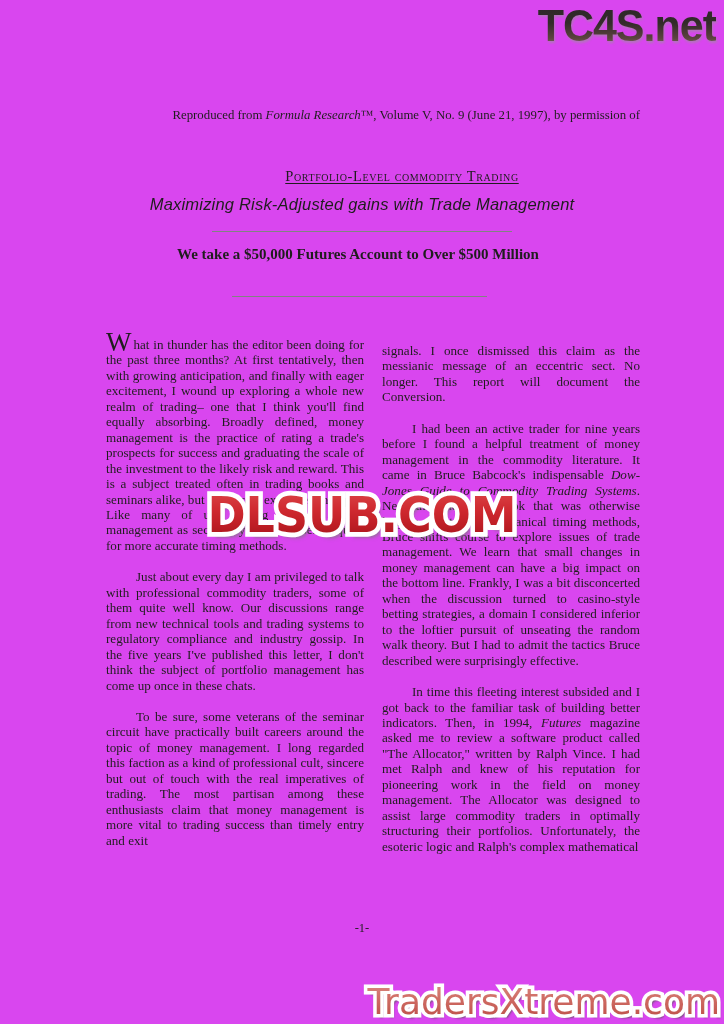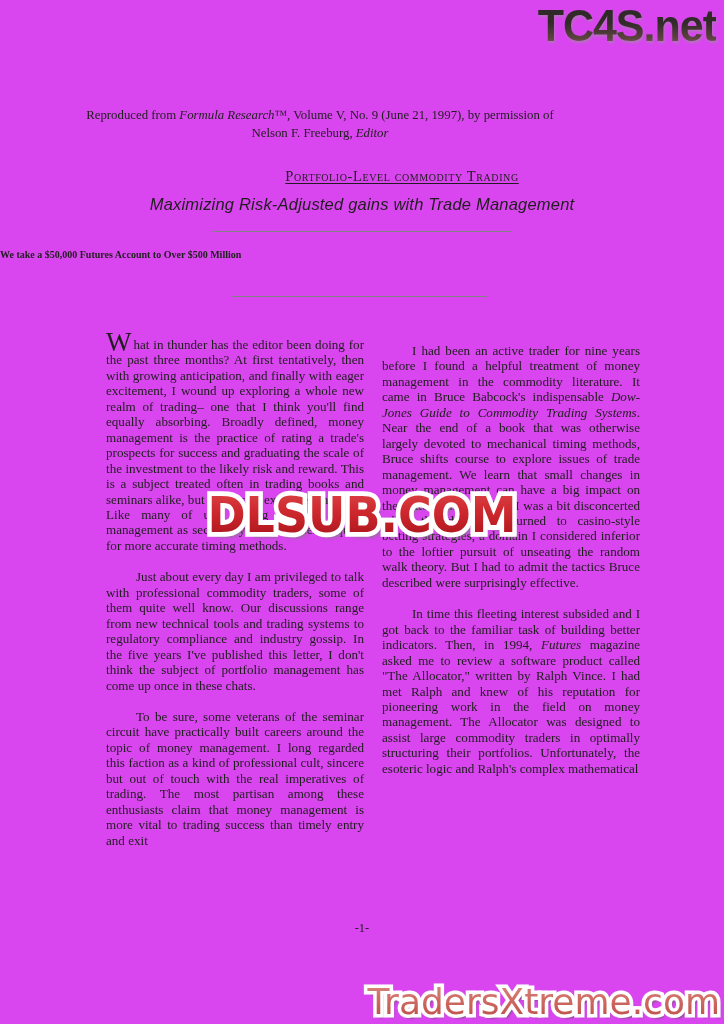--- a/index.html
+++ b/index.html
@@ -21,39 +21,39 @@
     white-space:nowrap;
     background:linear-gradient(180deg,#2c2727 0%,#332b2a 45%,#5d4340 75%,#a3837b 100%);
     -webkit-background-clip:text; background-clip:text; color:transparent;
     filter:drop-shadow(1px 2px 1px rgba(150,150,150,.55));
     transform:scaleY(1.05); transform-origin:top;
   }
 
   
   .attribution {
     position:absolute; top:107px; left:0; width:640px;
-    text-align:center; font-size:12.8px; line-height:17.5px;
+    text-align:right; font-size:12.8px; line-height:17.5px;
   }
   .section-heading {
     position:absolute; top:168px; left:0; width:724px;
     text-align:center; font-size:14.5px;
     font-variant:small-caps; letter-spacing:.6px;
     text-decoration:underline; text-underline-offset:2px;padding-left:40px;
   }
   .doc-title {
     position:absolute; top:195px; left:0; width:724px;
     text-align:center; font-family:"Liberation Sans", sans-serif;
     font-style:italic; font-size:16.5px; letter-spacing:.2px;
   }
   .rule { position:absolute; height:0; border-top:1.5px solid #828282; }
   .rule-1 { top:231px; left:212px; width:300px; }
   .rule-2 { top:296px; left:232px; width:255px; }
   .subtitle {
     position:absolute; top:246px; left:0; width:716px;
-    text-align:left; font-weight:bold; font-size:10px; line-height:17.5px;
+    text-align:center; font-weight:bold; font-size:15px; line-height:17.5px;
   }
 
   
   .columns {
     position:absolute; top:337px; left:106px; width:534px;
     display:flex; justify-content:space-between;
   }
   .col { width:258px; font-size:13.1px; line-height:15.45px; text-align:justify; }
   .col-right { padding-top:6px; }
   .col p { margin:0 0 16px 0; }
@@ -104,21 +104,20 @@
 </style>
 </head>
 <body>
 
 <div class="page">
 
   <div class="tc4s">TC4S.net</div>
 
   <div class="attribution">
     <div><span>Reproduced from </span><i>Formula Research™</i><span>, Volume V, No. 9 (June 21, 1997), by permission of</span></div>
-    <div><span>Nelson F. Freeburg, </span><i>Editor</i></div>
   </div>
 
   <div class="section-heading">Portfolio-Level commodity Trading</div>
 
   <div class="doc-title">Maximizing Risk-Adjusted gains with Trade Management</div>
 
   <div class="rule rule-1"></div>
 
   <div class="subtitle">
     <div>We take a $50,000 Futures Account to Over $500 Million</div>
@@ -126,20 +125,21 @@
 
   <div class="rule rule-2"></div>
 
   <div class="columns">
     <div class="col col-left">
       <p><span class="dropcap">W</span><span>hat in thunder has the editor been doing for the past three months?  At first tentatively, then with growing anticipation, and finally with eager excitement, I wound up exploring a whole new realm of trading– one that I think you'll find equally absorbing.  Broadly defined, money management is the practice of rating a trade's prospects for success and graduating the scale of the investment to the likely risk and reward.  This is a subject treated often in trading books and seminars alike, but one rarely examined in depth.  Like many of us, I long viewed money management as secondary to the ceaseless quest for more accurate timing methods.</span></p>
       <p class="indent">Just about every day I am privileged to talk with professional commodity traders, some of them quite well know.  Our discussions range from new technical tools and trading systems to regulatory compliance and industry gossip.  In the five years I've published this letter, I don't think the subject of portfolio management has come up once in these chats.</p>
       <p class="indent">To be sure, some veterans of the seminar circuit have practically built careers around the topic of money management.  I long regarded this faction as a kind of professional cult, sincere but out of touch with the real imperatives of trading.  The most partisan among these enthusiasts claim that money management is more vital to trading success than timely entry and exit</p>
     </div>
     <div class="col col-right">
+      <p>signals. I once dismissed this claim as the messianic message of an eccentric sect.  No longer.  This report will document the Conversion.</p>
       <p class="indent"><span>I had been an active trader for nine years before I found a helpful treatment of money management in the commodity literature.  It came in Bruce Babcock's indispensable </span><i>Dow-Jones Guide to Commodity Trading Systems</i><span>.  Near the end of a book that was otherwise largely devoted to mechanical timing methods, Bruce shifts course to explore issues of trade management.   We learn that small changes in money management can have a big impact on the bottom line.  Frankly, I was a bit disconcerted when the discussion turned to casino-style betting strategies, a domain I considered inferior to the loftier pursuit of unseating the random walk theory.  But I had to admit the tactics Bruce described were surprisingly effective.</span></p>
       <p class="indent"><span>In time this fleeting interest subsided and I got back to the familiar task of building better indicators.  Then, in 1994, </span><i>Futures</i><span> magazine asked me to review a software product called "The Allocator," written by Ralph Vince.  I had met Ralph and knew of his reputation for pioneering work in the field on money management. The Allocator was designed to assist large commodity traders in optimally structuring their portfolios.  Unfortunately, the esoteric logic and Ralph's complex mathematical</span></p>
     </div>
   </div>
 
   <div class="wm-center">
     <span class="wm-layer wm-stroke">DLSUB.COM</span>
     <span class="wm-layer wm-fill">DLSUB.COM</span>
   </div>
 

